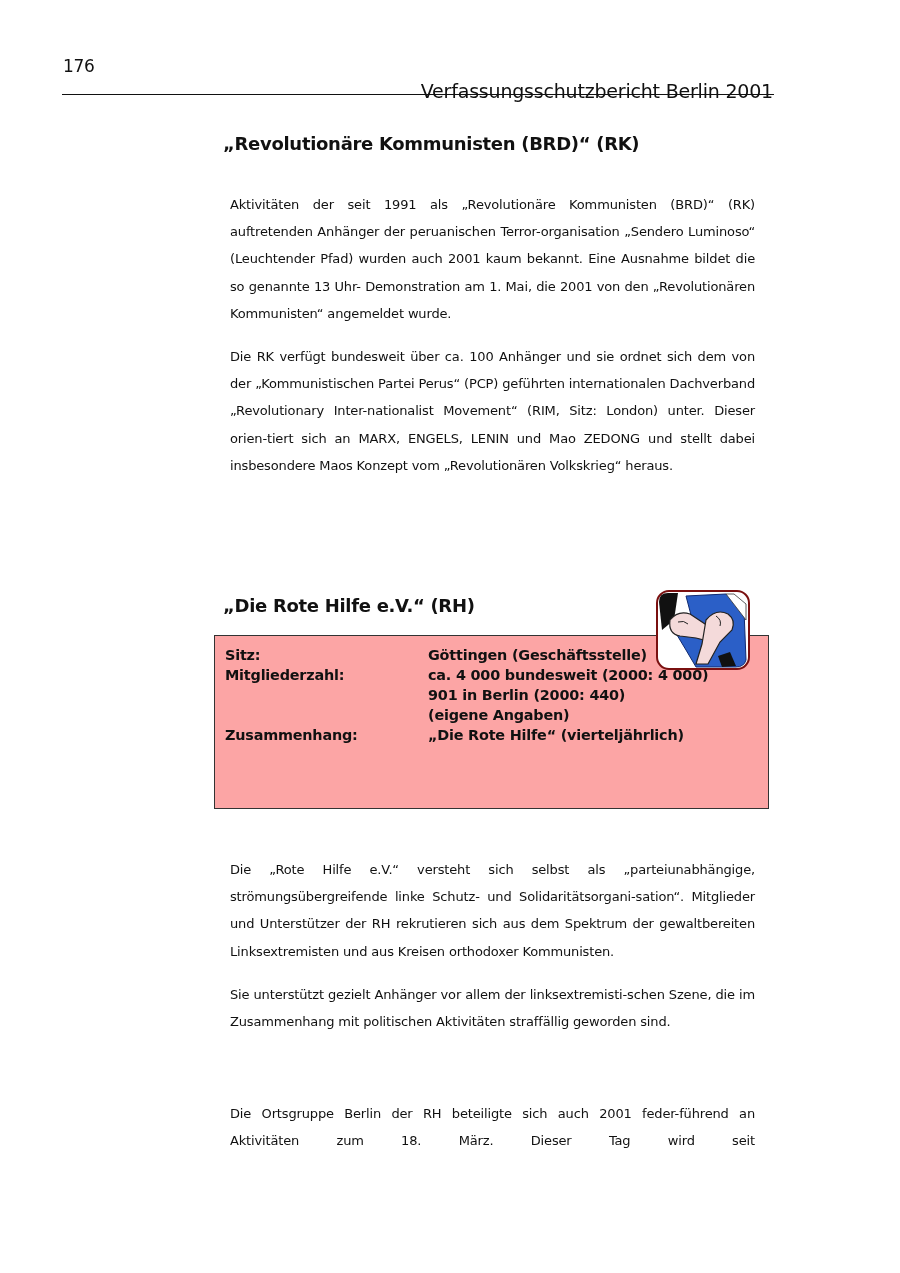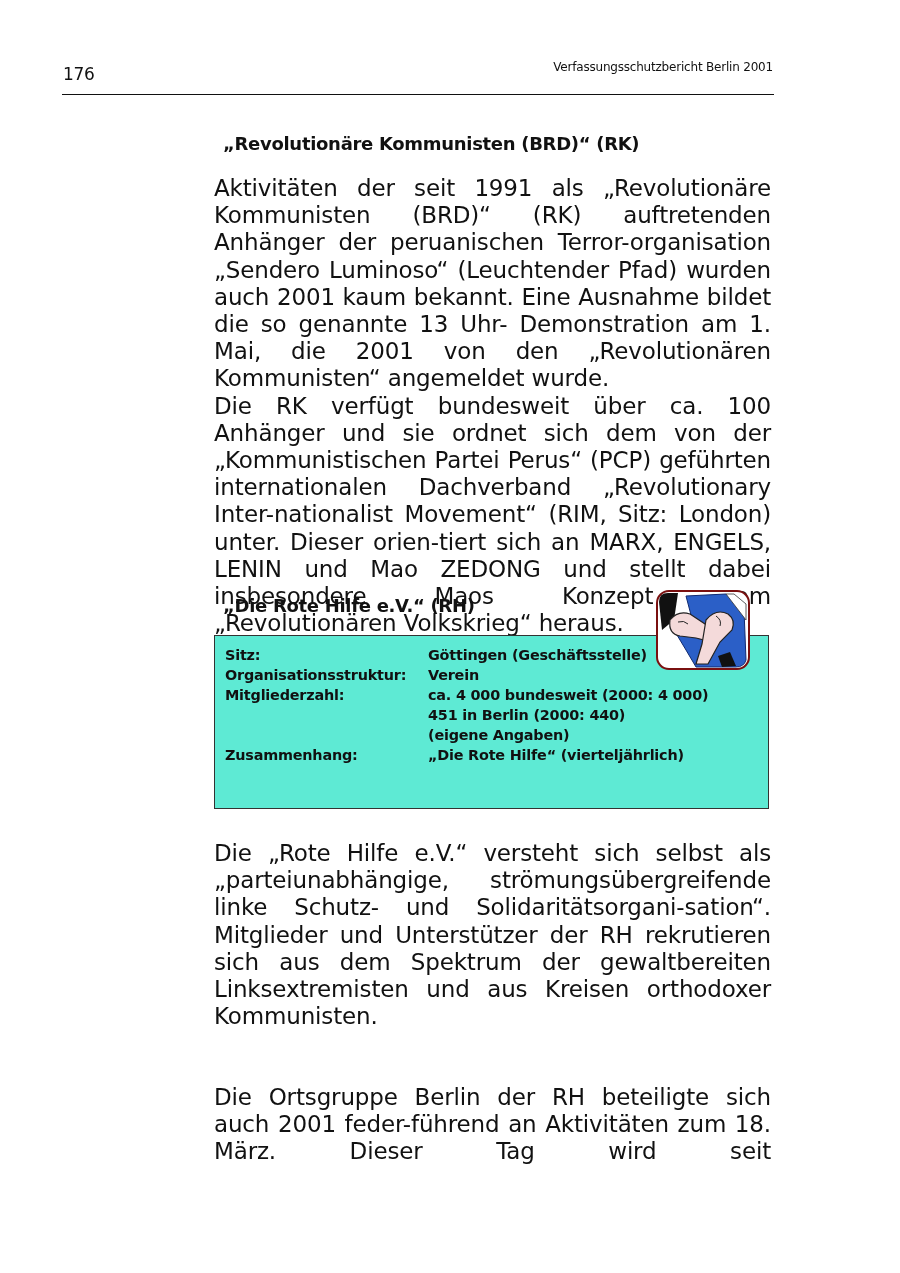--- a/index.html
+++ b/index.html
@@ -1,28 +1,28 @@
 <!DOCTYPE html>
 <html><head>
 <meta charset="utf-8">
 <style>
   html, body { margin: 0; padding: 0; background: #ffffff; }
   body { width: 900px; height: 1273px; position: relative; overflow: hidden;
          font-family: "DejaVu Sans", "Liberation Sans", sans-serif; color: #111; }
-  .page-number { position: absolute; left: 63px; top: 64px; font-size: 17px; letter-spacing: -0.3px; }
-  .running-header { position: absolute; right: 127px; top: 60px; font-size: 12px; letter-spacing: -0.2px; }
+  .page-number { position: absolute; left: 63px; top: 56px; font-size: 17px; letter-spacing: -0.3px; }
+  .running-header { position: absolute; right: 127px; top: 80px; font-size: 19px; letter-spacing: -0.2px; }
   .header-rule { position: absolute; left: 62px; top: 94px; width: 712px; height: 0; border-top: 1.6px solid #111; }
   .content { position: absolute; left: 214px; width: 557px; }
   h2 { margin: 9px; font-size: 18px; font-weight: bold; letter-spacing: -0.3px; }
-  p.body { margin: 0; font-size: 23px; line-height: 27.2px; text-align: justify; letter-spacing: -0.15px; }
+  p.body { margin: 16px; font-size: 13px; line-height: 27.2px; text-align: justify; letter-spacing: -0.15px; }
   .sec1-title { top: 124px; }
   .sec1-text { top: 175px; }
   .sec2-title { top: 586px; }
   .infobox { position: absolute; left: 214px; top: 635px; width: 555px; height: 174px;
-             background: #5eead4; border: 1.2px solid #333; box-sizing: border-box; }
+             background: #fca5a5; border: 1.2px solid #333; box-sizing: border-box; }
   .info-table { position: absolute; left: 10px; top: 9px; border-collapse: collapse; font-size: 14.4px; font-weight: bold; letter-spacing: -0.2px; }
   .info-table td { padding: 0; line-height: 20px; vertical-align: top; }
   .info-table td.label { width: 203px; }
   .logo { position: absolute; left: 656px; top: 590px; width: 94px; height: 80px; }
   .sec2-text { top: 840px; }
   .sec3-text { top: 1084px; }
 </style>
 </head>
 <body>
 
@@ -40,30 +40,26 @@
 <h2 class="content sec2-title">„Die Rote Hilfe e.V.“ (RH)</h2>
 
 <div class="infobox">
   <table class="info-table">
     <tbody>
         <tr>
           <td class="label">Sitz:</td>
           <td>Göttingen (Geschäftsstelle)</td>
         </tr>
     <tr>
-          <td class="label">Organisationsstruktur:</td>
-          <td>Verein</td>
-        </tr>
-    <tr>
           <td class="label">Mitgliederzahl:</td>
           <td>ca. 4 000 bundesweit (2000: 4 000)</td>
         </tr>
     <tr>
           <td class="label"></td>
-          <td>451 in Berlin (2000: 440)</td>
+          <td>901 in Berlin (2000: 440)</td>
         </tr>
     <tr>
           <td class="label"></td>
           <td>(eigene Angaben)</td>
         </tr>
     <tr>
           <td class="label">Zusammenhang:</td>
           <td>„Die Rote Hilfe“ (vierteljährlich)</td>
         </tr>
   </tbody>
@@ -79,17 +75,18 @@
     <path d="M14,30 Q22,20 34,24 L58,40 Q62,48 56,52 L40,48 L24,46 Q12,44 14,30 Z" fill="#f4dada" stroke="#222" stroke-width="1.2"></path>
     <path d="M50,30 Q60,18 72,24 Q80,30 76,40 L64,52 L52,74 L40,74 L46,54 Z" fill="#f4dada" stroke="#222" stroke-width="1.2"></path>
     <path d="M60,26 Q66,30 64,36" fill="none" stroke="#222" stroke-width="1"></path>
     <path d="M22,32 Q28,30 32,34" fill="none" stroke="#222" stroke-width="1"></path>
     <path d="M62,66 L74,62 L80,76 L66,77 Z" fill="#111"></path>
   </svg>
 </div>
 
 <div class="content sec2-text">
   <p class="body">Die „Rote Hilfe e.V.“ versteht sich selbst als „parteiunabhängige, strömungsübergreifende linke Schutz- und Solidaritätsorgani-sation“. Mitglieder und Unterstützer der RH rekrutieren sich aus dem Spektrum der gewaltbereiten Linksextremisten und aus Kreisen orthodoxer Kommunisten.</p>
+  <p class="body">Sie unterstützt gezielt Anhänger vor allem der linksextremisti-schen Szene, die im Zusammenhang mit politischen Aktivitäten straffällig geworden sind.</p>
 </div>
 
 <div class="content sec3-text">
   <p class="body" style="text-align-last: justify;">Die Ortsgruppe Berlin der RH beteiligte sich auch 2001 feder-führend an Aktivitäten zum 18. März. Dieser Tag wird seit</p>
 </div>
 
 </body></html>

